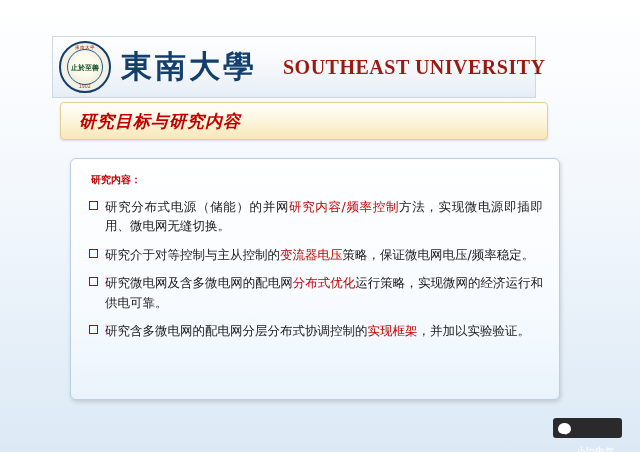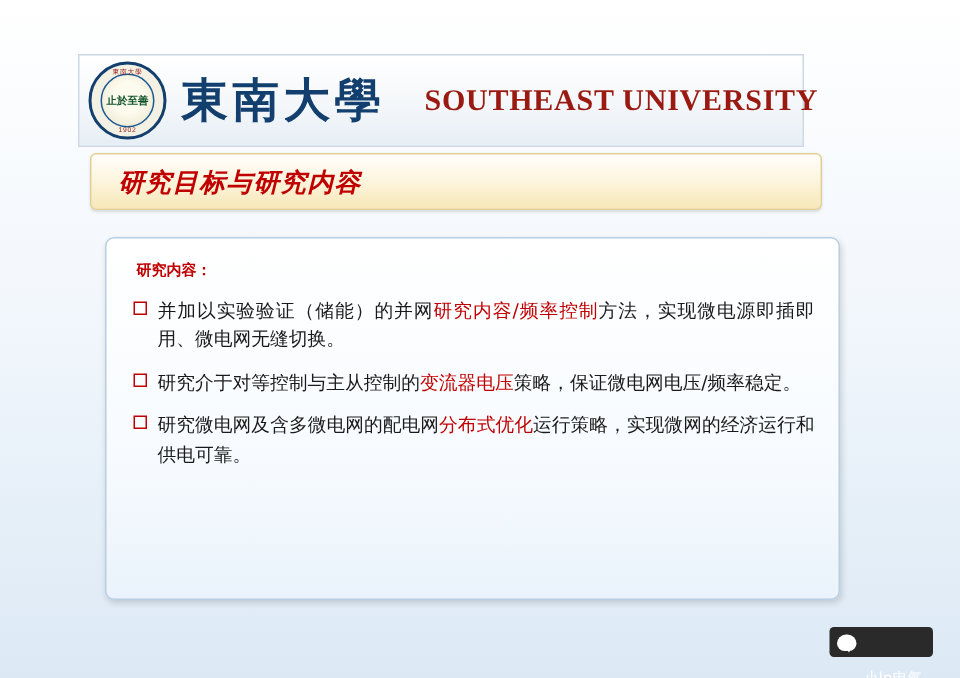--- a/index.html
+++ b/index.html
@@ -237,29 +237,33 @@
 
   <div class="title-bar">
     <div class="title-text">研究目标与研究内容</div>
   </div>
 
   <div class="content-box">
     <div class="content-head">研究内容：</div>
     <ul class="bullet-list" id="bullets">
         <li class="bullet">
           <span class="marker"></span>
-          <span class="btext"><span>并加以实验验证（储能）的并网</span><span class="hl">研究内容/频率控制</span><span>方法，实现微电源即插即用、微电网无缝切换。</span></span>
+          <span class="btext"><span>研究分布式电源（储能）的并网</span><span class="hl">研究内容/频率控制</span><span>方法，实现微电源即插即用、微电网无缝切换。</span></span>
         </li>
         <li class="bullet">
           <span class="marker"></span>
           <span class="btext"><span>研究介于对等控制与主从控制的</span><span class="hl">变流器电压</span><span>策略，保证微电网电压/频率稳定。</span></span>
         </li>
         <li class="bullet">
           <span class="marker"></span>
           <span class="btext"><span>研究微电网及含多微电网的配电网</span><span class="hl">分布式优化</span><span>运行策略，实现微网的经济运行和供电可靠。</span></span>
+        </li>
+        <li class="bullet">
+          <span class="marker"></span>
+          <span class="btext"><span>研究含多微电网的配电网分层分布式协调控制的</span><span class="hl">实现框架</span><span>，并加以实验验证。</span></span>
         </li>
       </ul>
   </div>
 
   <div class="footer-badge">
     <span class="wechat-icon"></span>
     <span class="badge-text">小ln电气</span>
   </div>
 
 </div>

